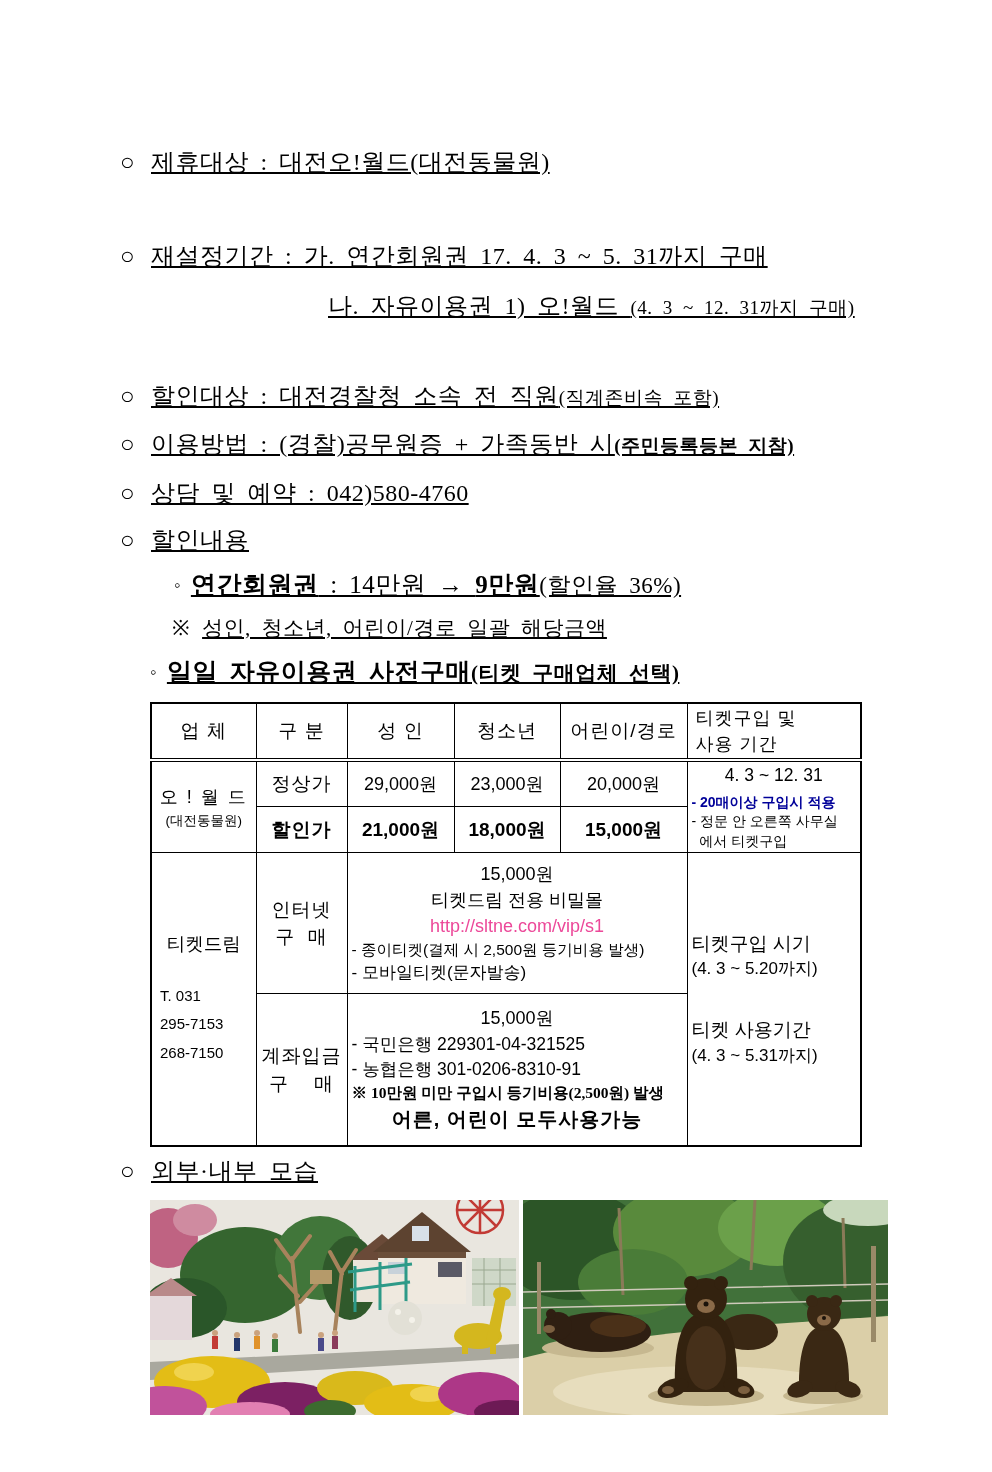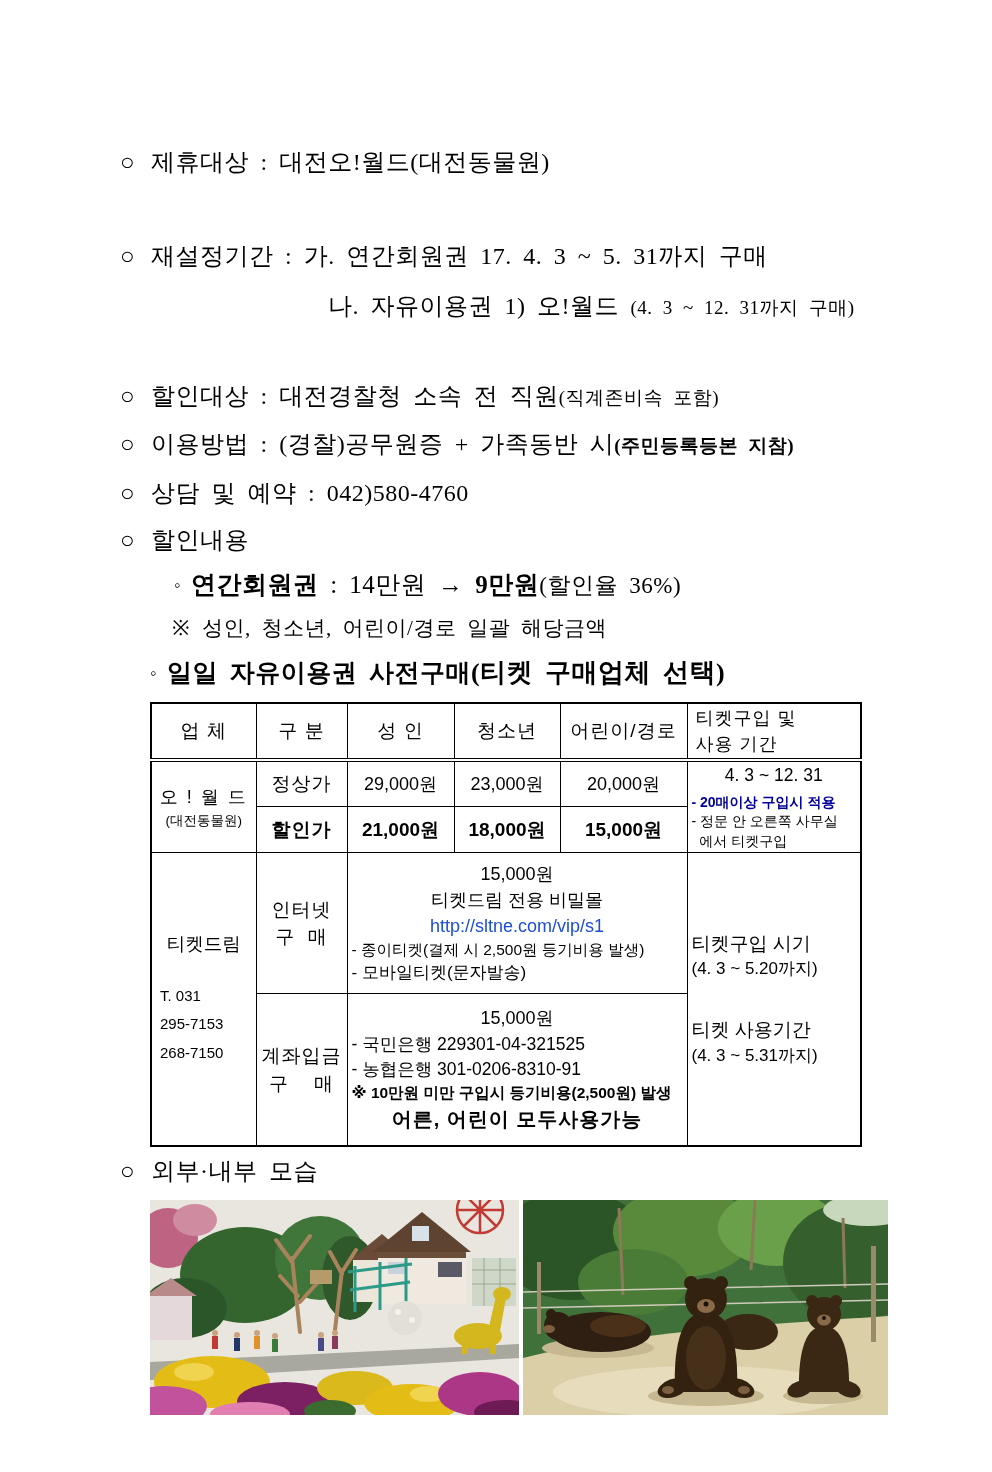--- a/index.html
+++ b/index.html
@@ -1,21 +1,21 @@
 <!DOCTYPE html>
 <html><head>
 <meta charset="utf-8">
 <style>
   html,body{margin:0;padding:0;background:#fff;}
   .page{position:relative;width:992px;height:1472px;background:#fff;overflow:hidden;
         font-family:"Liberation Serif","DejaVu Serif",serif;color:#000;}
   .abs{position:absolute;white-space:nowrap;}
   .title{font-size:30px;font-weight:bold;letter-spacing:5px;}
   .flower{font-size:23px;letter-spacing:0;margin-right:28px;vertical-align:2px;}
-  .ln{font-size:24px;word-spacing:5px;letter-spacing:0.5px;}
+  .ln{font-size:24px;word-spacing:5px;letter-spacing:0.5px;text-decoration:underline;}
   .mk{display:inline-block;margin-right:16px;}
   .mk2{display:inline-block;margin-right:10px;font-size:18px;vertical-align:2px;}
   .sm{font-size:19px;}
   .b{font-weight:bold;}
   .bigb{font-size:25px;font-weight:bold;}
 
   
   table.tbl{border-collapse:collapse;table-layout:fixed;width:710px;border:2px solid #000;
             font-family:"Liberation Sans","DejaVu Sans",sans-serif;}
   table.tbl td{border:1px solid #000;padding:1px 4px;vertical-align:middle;overflow:hidden;}
@@ -34,27 +34,27 @@
   td.vendor2 .vphone{font-size:15px;text-align:left;padding-left:4px;line-height:1.9;}
   td.period1{vertical-align:top;padding-top:6px;}
   td.period1 .range{font-size:17.5px;text-align:center;margin-bottom:4px;}
   td.period1 .note{font-size:14px;text-align:left;line-height:1.4;}
   .navy{color:#000099;font-weight:bold;}
   td.detail .c{text-align:center;font-size:18px;}
   td.detail .lk{text-align:center;font-size:18px;color:#2020dd;}
   td.detail .n{text-align:left;font-size:15.5px;}
   td.detail .n2{text-align:left;font-size:17px;}
   td.detail .bank{text-align:left;font-size:17.5px;}
-  td.detail .warn{text-align:left;font-size:15.5px;font-weight:bold;}
+  td.detail .warn{text-align:left;font-size:15.5px;font-weight:bold;font-family:Liberation Serif, serif;}
   td.detail .all{text-align:center;font-size:20px;font-weight:bold;letter-spacing:1px;}
   td.period2{padding-left:8px;}
   td.period2 .lab{font-size:19px;}
   td.period2 .rng{font-size:17px;}
   td.period2 .gap{height:34px;}
-  a.plain{color:#1d4ed8;text-decoration:none;}
+  a.plain{color:#ec4899;text-decoration:none;}
 
   .photos{position:absolute;left:150px;top:1200px;display:flex;gap:4px;}
   .photos svg{display:block;}
 </style>
 </head>
 <body>
 
 <div class="page">
 
 
@@ -90,21 +90,21 @@
 
   <div class="abs ln" style="left:150px;top:568px;font-size:25px;margin-left:24px;">
     <span class="mk2">◦</span><span class="b">연간회원권</span><span> : 14만원 → </span><span class="b">9만원</span><span style="font-size:23px;">(할인율 36%)</span>
   </div>
 
   <div class="abs ln" style="left:172px;top:613px;font-size:21px;">
     <span class="mk" style="margin-right:12px;">※</span><span>성인, 청소년, 어린이/경로 일괄 해당금액</span>
   </div>
 
   <div class="abs ln" style="left:150px;top:655px;">
-    <span class="mk2 b">◦</span><span class="bigb">일일 자유이용권 사전구매</span><span class="b" style="font-size:26px;">(티켓 구매업체 선택)</span>
+    <span class="mk2 b">◦</span><span class="bigb">일일 자유이용권 사전구매</span><span class="b" style="font-size:21px;">(티켓 구매업체 선택)</span>
   </div>
 
   <table class="tbl abs" style="left:150px;top:702px;">
     <colgroup>
       <col style="width:105px;">
         <col style="width:91px;">
         <col style="width:107px;">
       <col style="width:106px;">
         <col style="width:127px;">
         <col style="width:174px;">

